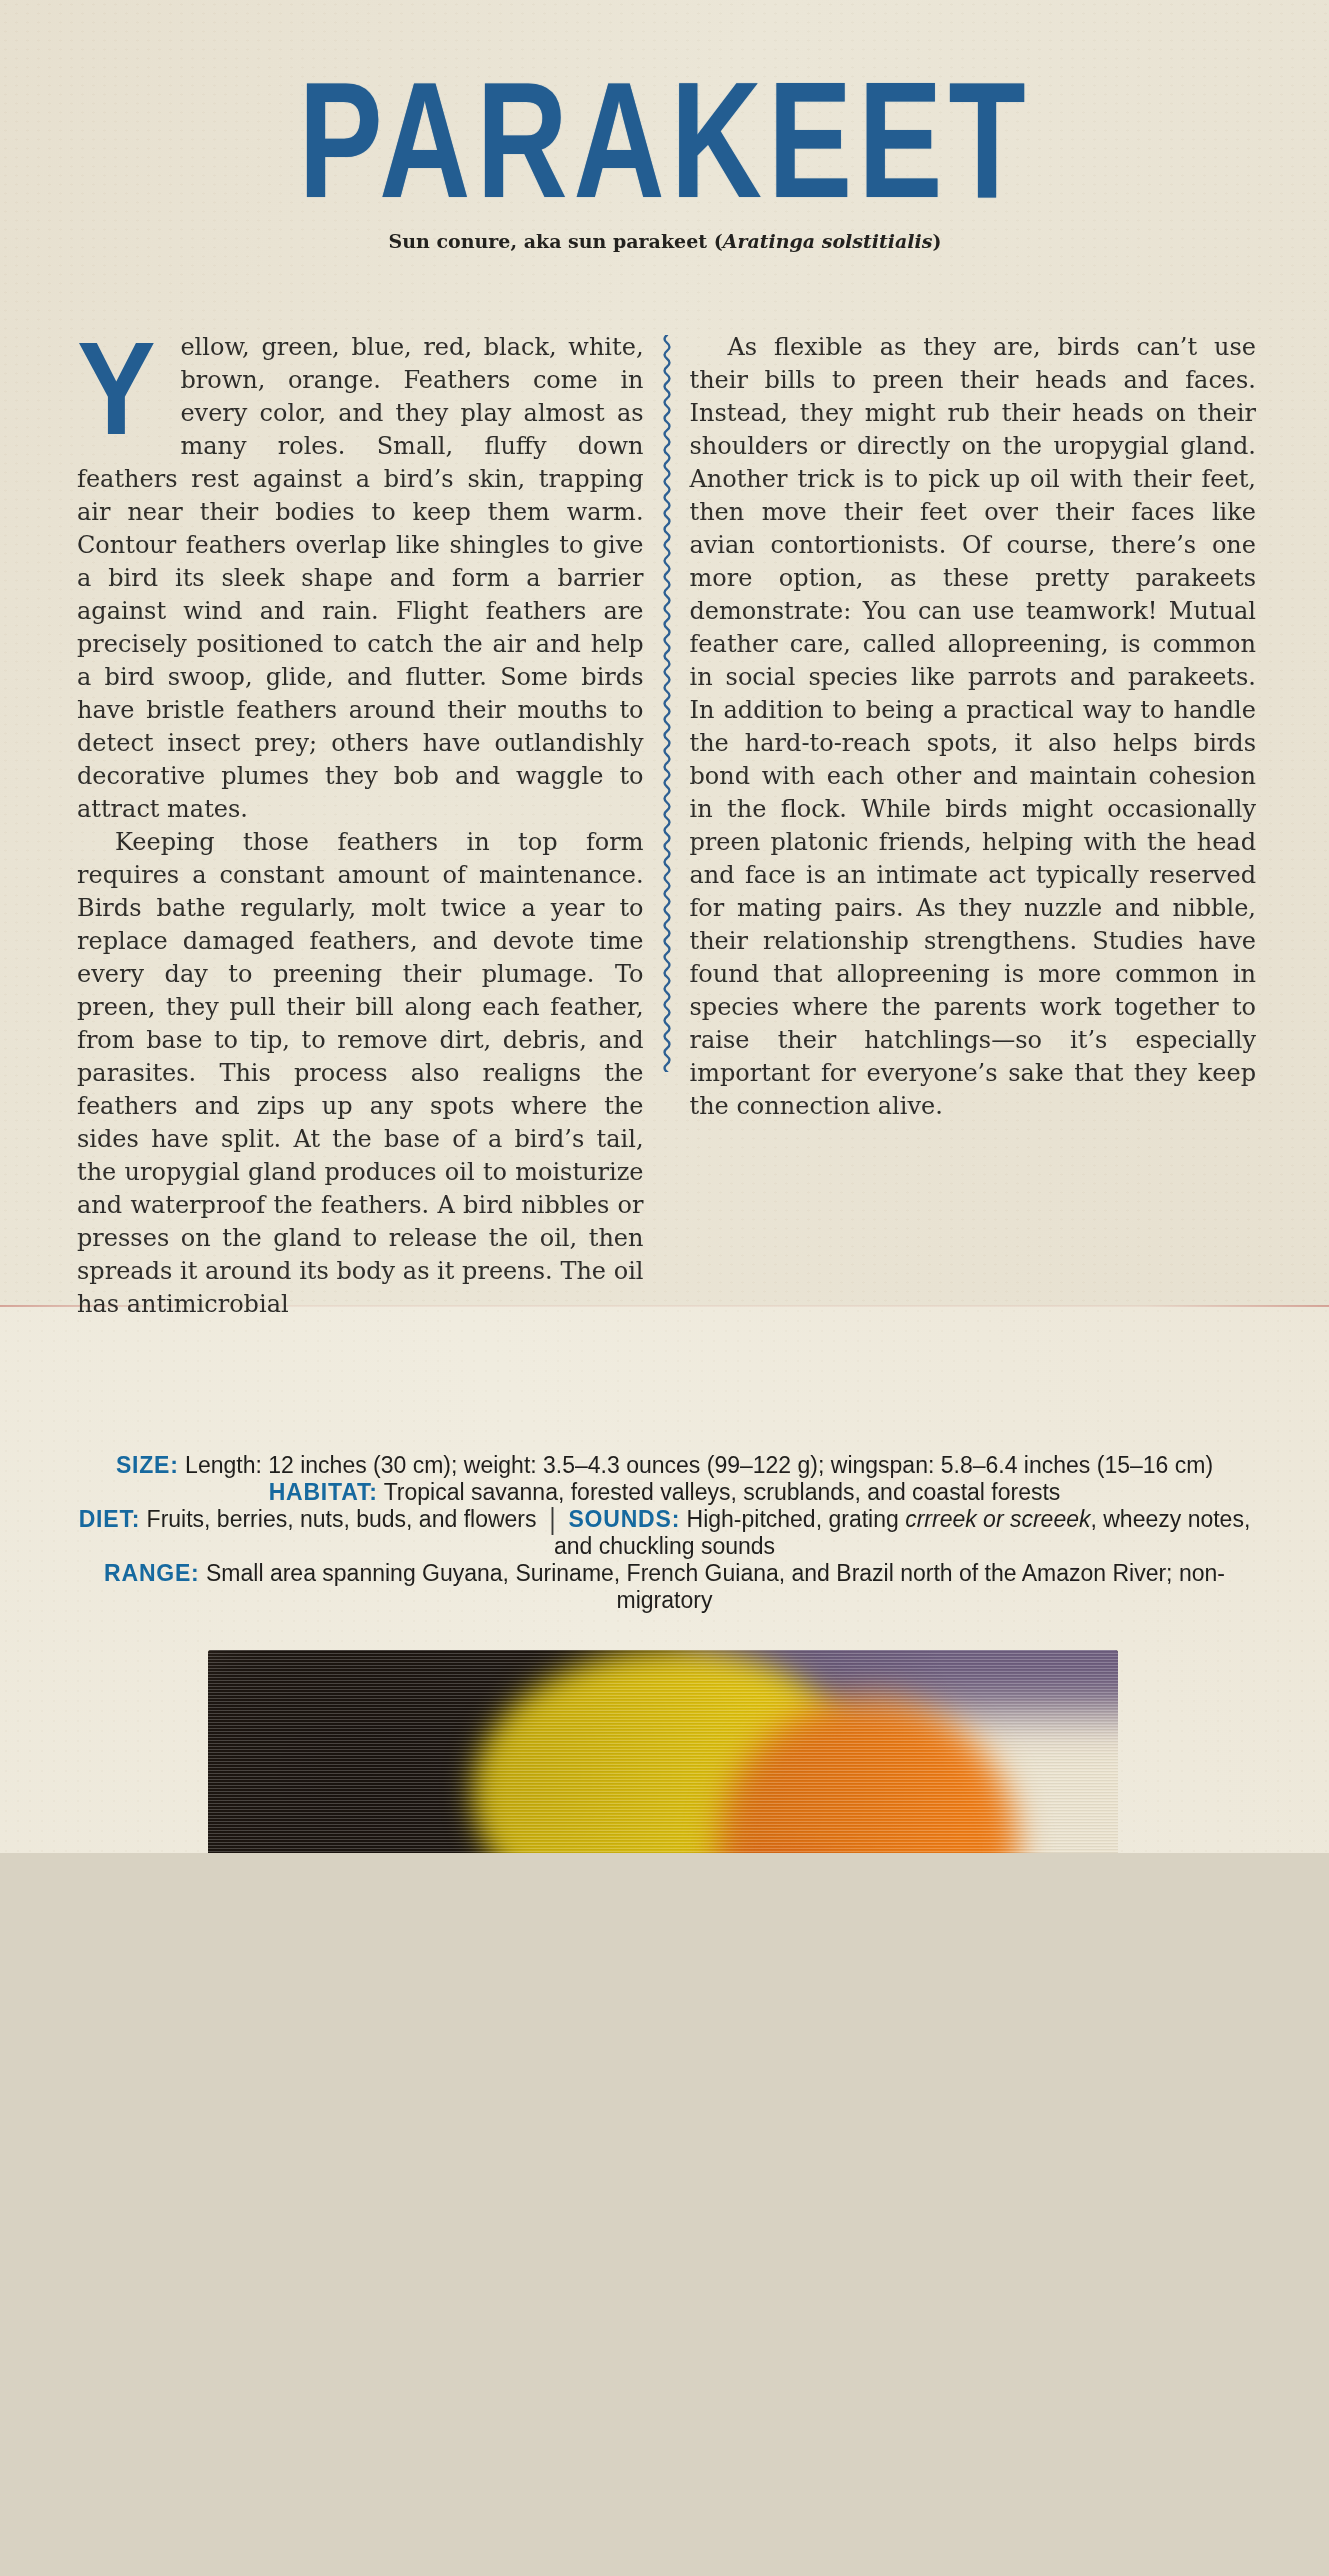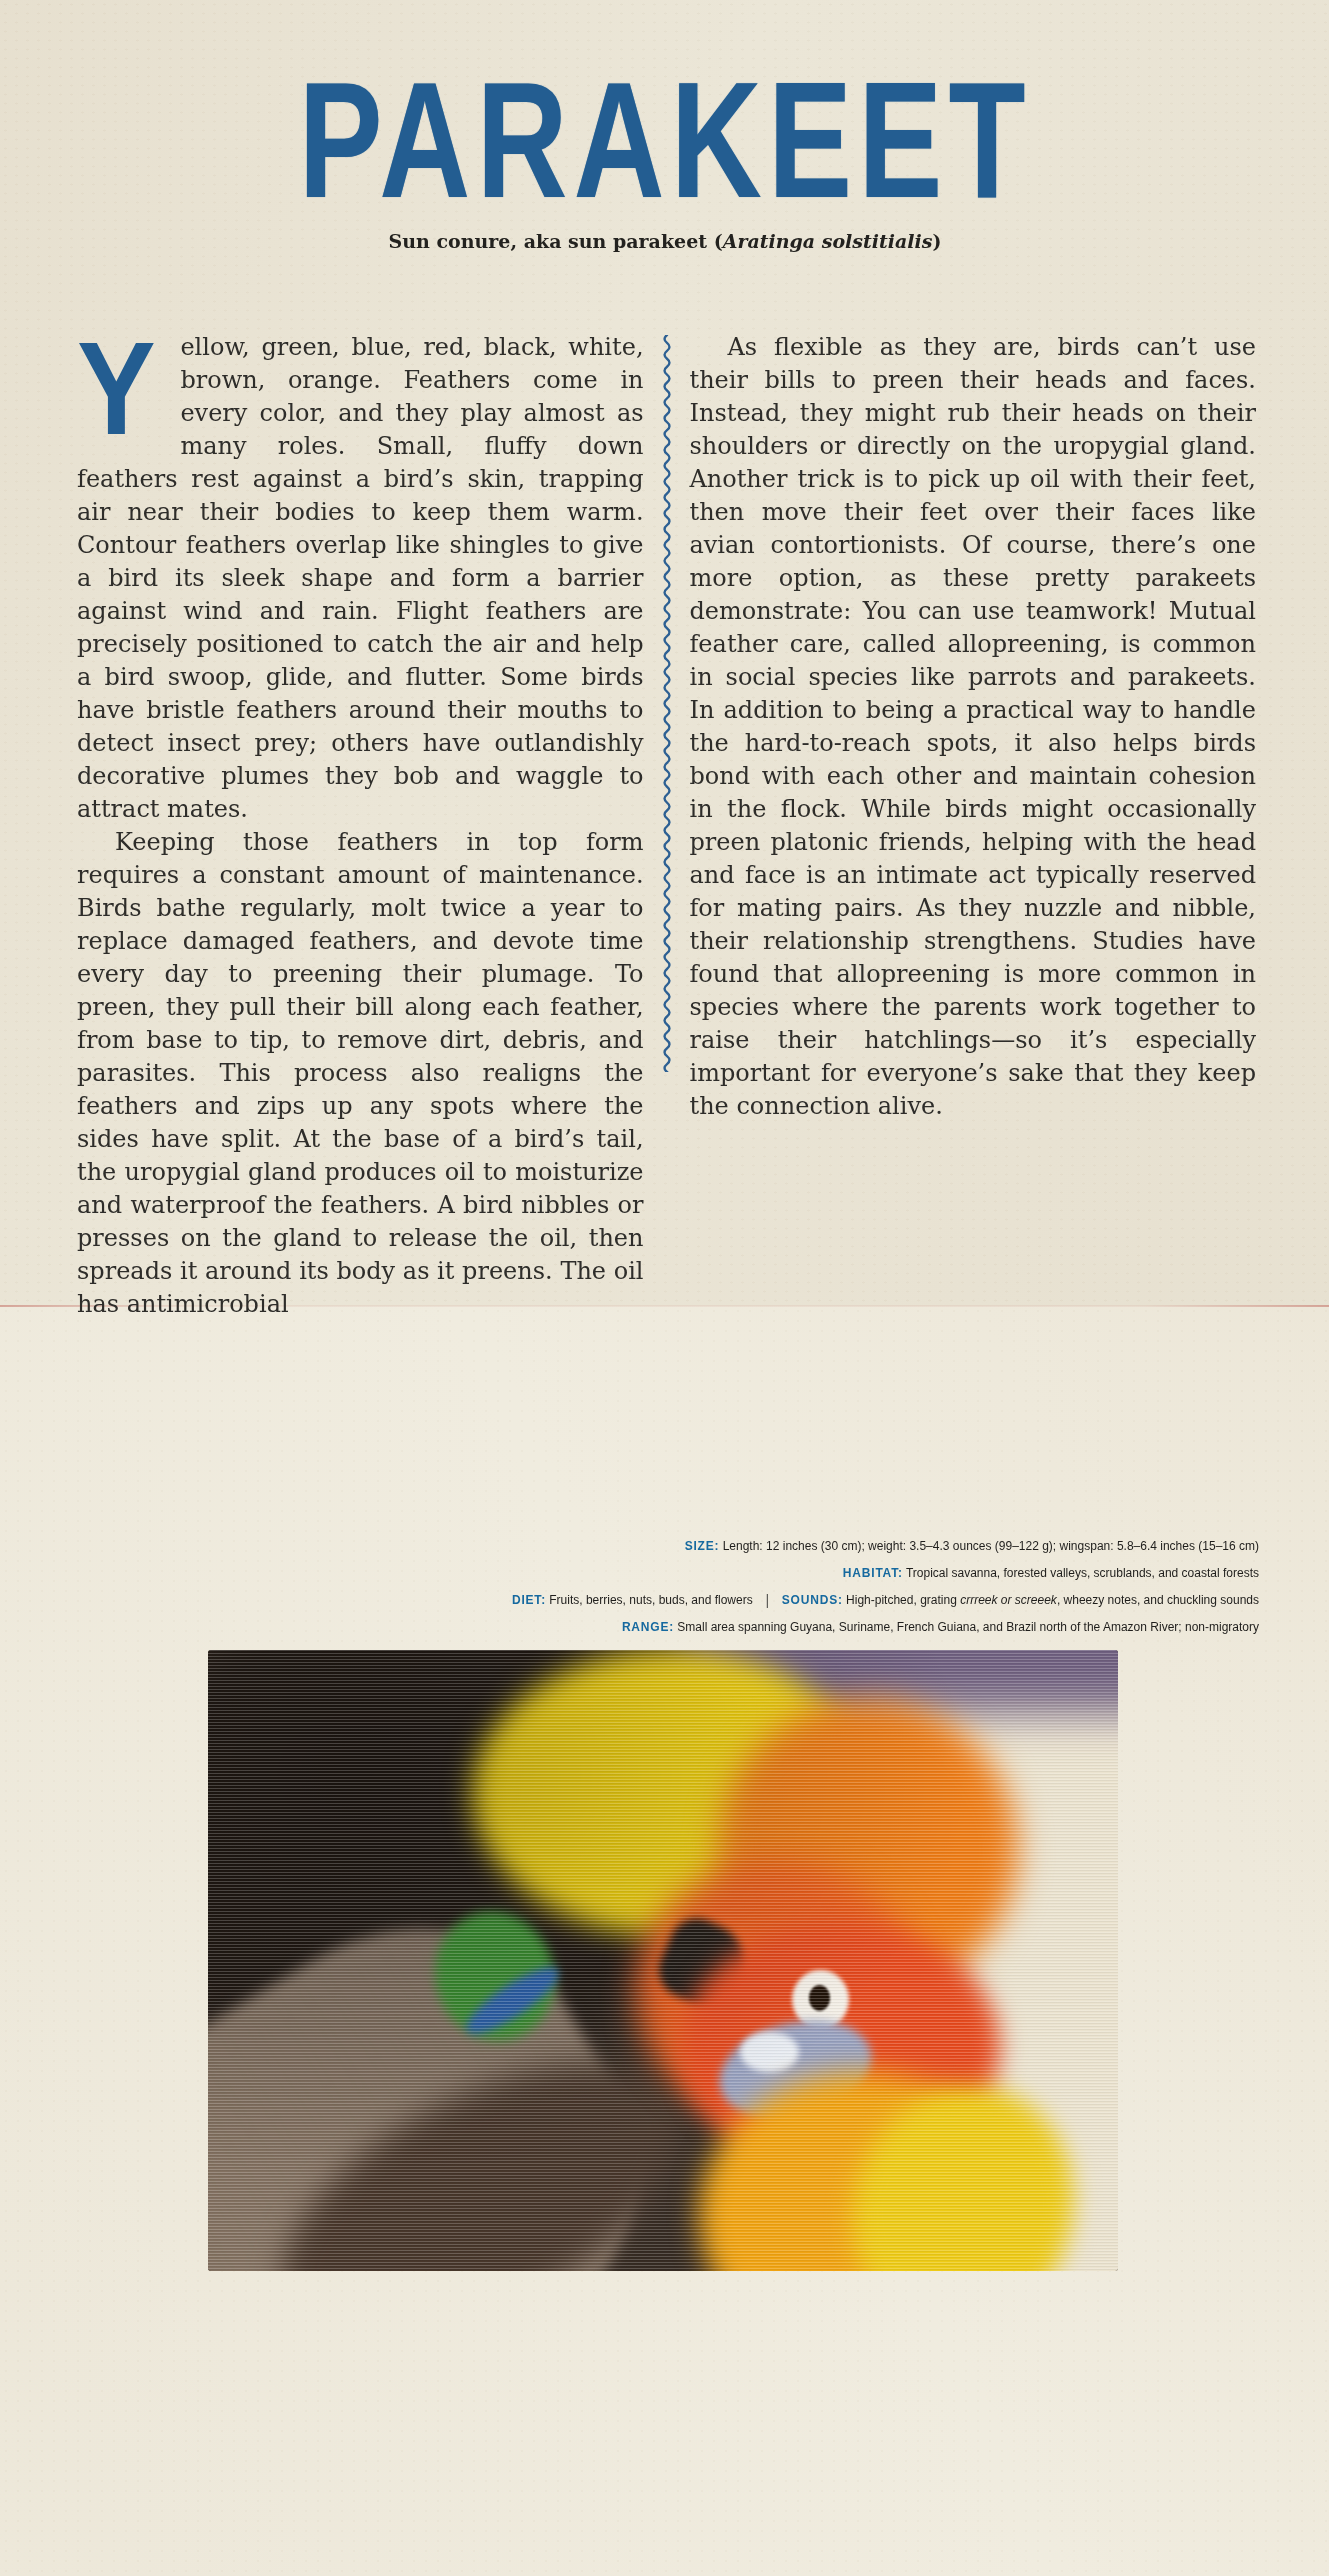--- a/index.html
+++ b/index.html
@@ -1,16 +1,16 @@
 <!DOCTYPE html>
 <html lang="en"><head>
 <meta charset="utf-8">
 <style>
   html,body{margin:0;padding:0;background:#d8d2c2;}
-  .page{position:relative;width:1330px;height:2576px;margin:0 auto;overflow:hidden;
+  .page{position:relative;width:1330px;height:1853px;margin:0 auto;overflow:hidden;
         font-family:"Liberation Sans",sans-serif;}
   .sheet{position:absolute;left:0;width:100%;}
   .sheet-top{top:0;height:1306px;
     background-color:#ebe6d7;
     background-image:radial-gradient(rgba(160,140,105,0.07) 1px,transparent 1.4px),
       linear-gradient(115deg,rgba(210,195,170,.18),rgba(255,255,255,0) 40%,rgba(205,190,165,.12) 90%);
     background-size:11px 9px,100% 100%;}
   .sheet-bottom{top:1306px;height:1270px;
     background-color:#f0ecdf;
     background-image:radial-gradient(rgba(165,148,112,0.055) 1px,transparent 1.4px),
@@ -36,22 +36,22 @@
     hyphens:auto;-webkit-hyphens:auto;}
   .col p{margin:0;}
   .col p.indent{text-indent:38px;}
   .dropcap{float:left;font-family:"Liberation Sans",sans-serif;font-weight:800;
     font-size:131px;line-height:.76;color:#235d91;margin:8px 16px 0 0;
     transform:scaleX(.9);transform-origin:left top;}
   .divider{width:46px;display:flex;justify-content:center;align-items:flex-start;}
   .divider svg{margin-top:4px;}
 
   
-  .facts{position:absolute;top:1533px;left:70px;width:1189px;text-align:right;
-    font-size:12px;line-height:27px;color:#1f1e1c;font-weight:500;}
+  .facts{position:absolute;top:1452px;left:70px;width:1189px;text-align:center;
+    font-size:23px;line-height:27px;color:#1f1e1c;font-weight:500;}
   .facts .lbl{color:#16699f;font-weight:700;letter-spacing:0.8px;}
   .facts .sep{display:inline-block;margin:0 13px;color:#3a3a38;font-weight:300;
     transform:scaleY(1.25);}
   .facts .it{font-style:italic;}
 
   
   .photo{position:absolute;left:208px;top:1650px;width:910px;height:621px;
     background:#352a22;overflow:hidden;border-radius:3px;}
   .ph{position:absolute;border-radius:50%;}
   .ph-darkleft{left:-10%;top:-12%;width:62%;height:85%;background:#221a14;filter:blur(22px);}

